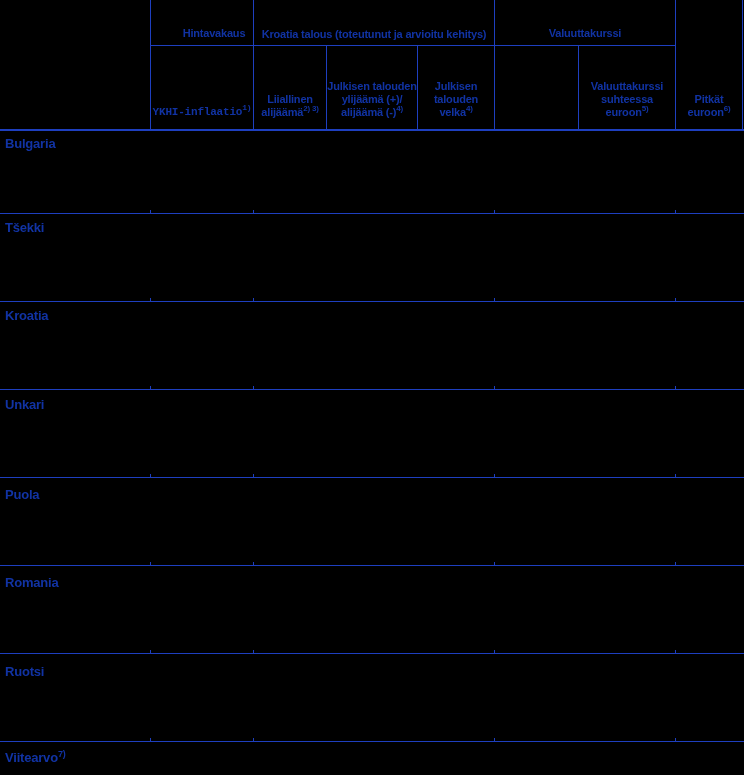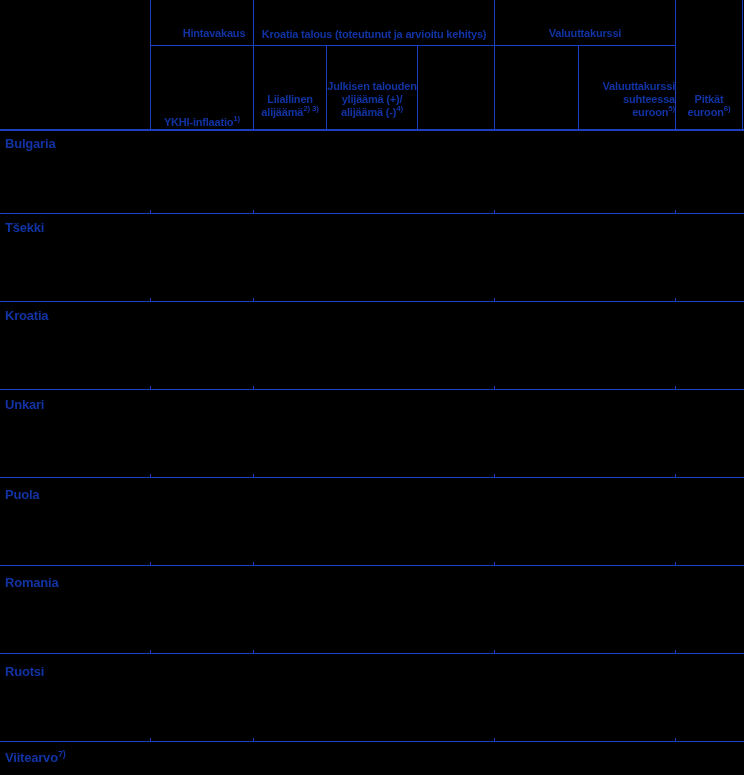--- a/index.html
+++ b/index.html
@@ -59,30 +59,33 @@
   <div class="hcell" style="left:163px;top:0;width:102px;height:45px;padding-bottom:5px;">
     <span>Hintavakaus</span>
   </div>
   <div class="hcell" style="left:254px;top:0;width:240px;height:45px;padding-bottom:4px;">
     <span>Kroatia talous (toteutunut ja arvioitu kehitys)</span>
   </div>
   <div class="hcell" style="left:495px;top:0;width:180px;height:45px;padding-bottom:5px;">
     <span>Valuuttakurssi</span>
   </div>
 
-  <div class="hcell" style="left:151px;top:45px;width:102px;height:84px;padding-bottom:0;">
+  <div class="hcell" style="left:151px;top:45px;width:102px;height:84px;padding-bottom:10px;font-family:Liberation Mono, monospace;">
     <span><span>YKHI-inflaatio</span><sup>1)</sup></span>
   </div>
   <div class="hcell" style="left:254px;top:45px;width:72px;height:84px;padding-bottom:10px;">
     <span><span>Liiallinen alijäämä</span><sup>2) 3)</sup></span>
   </div>
   <div class="hcell" style="left:327px;top:45px;width:90px;height:84px;padding-bottom:10px;">
     <span><span>Julkisen talouden ylijäämä (+)/ alijäämä (-)</span><sup>4)</sup></span>
   </div>
-  <div class="hcell" style="left:579px;top:45px;width:96px;height:84px;padding-bottom:10px;text-align:right;">
+  <div class="hcell" style="left:418px;top:45px;width:76px;height:84px;padding-bottom:10px;">
+    <span><span>Julkisen talouden velka</span><sup>4)</sup></span>
+  </div>
+  <div class="hcell" style="left:579px;top:45px;width:96px;height:84px;padding-bottom:10px;">
     <span><span>Valuuttakurssi suhteessa euroon</span><sup>5)</sup></span>
   </div>
   <div class="hcell" style="left:676px;top:0;width:66px;height:129px;padding-bottom:10px;">
     <span><span>Pitkät euroon</span><sup>6)</sup></span>
   </div>
 
   <div class="vline" style="left:150px;top:0;height:130px;"></div>
   <div class="vline" style="left:253px;top:0;height:130px;"></div>
   <div class="vline" style="left:326px;top:45px;height:85px;"></div>
   <div class="vline" style="left:417px;top:45px;height:85px;"></div>

